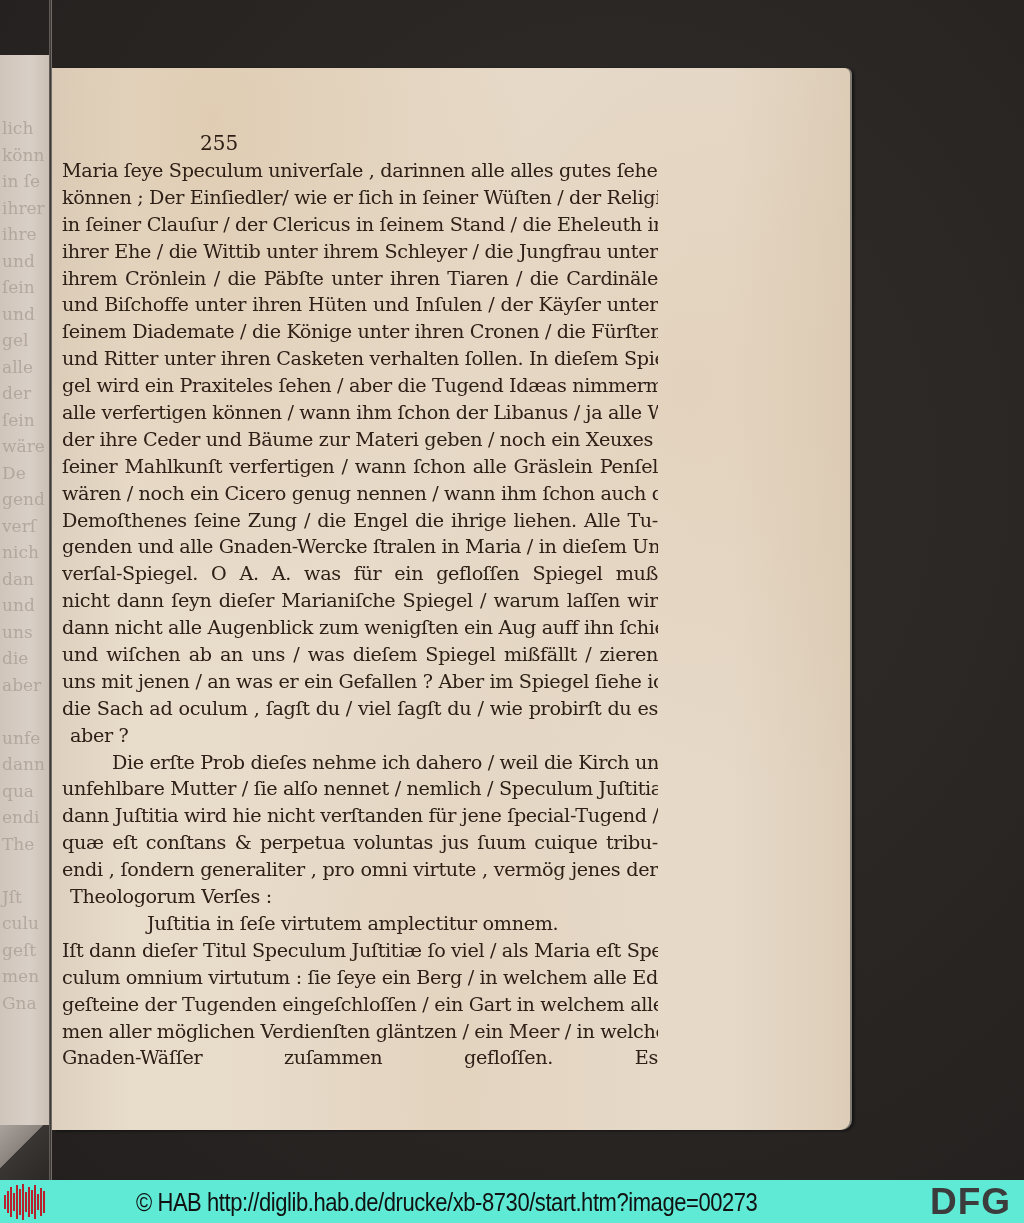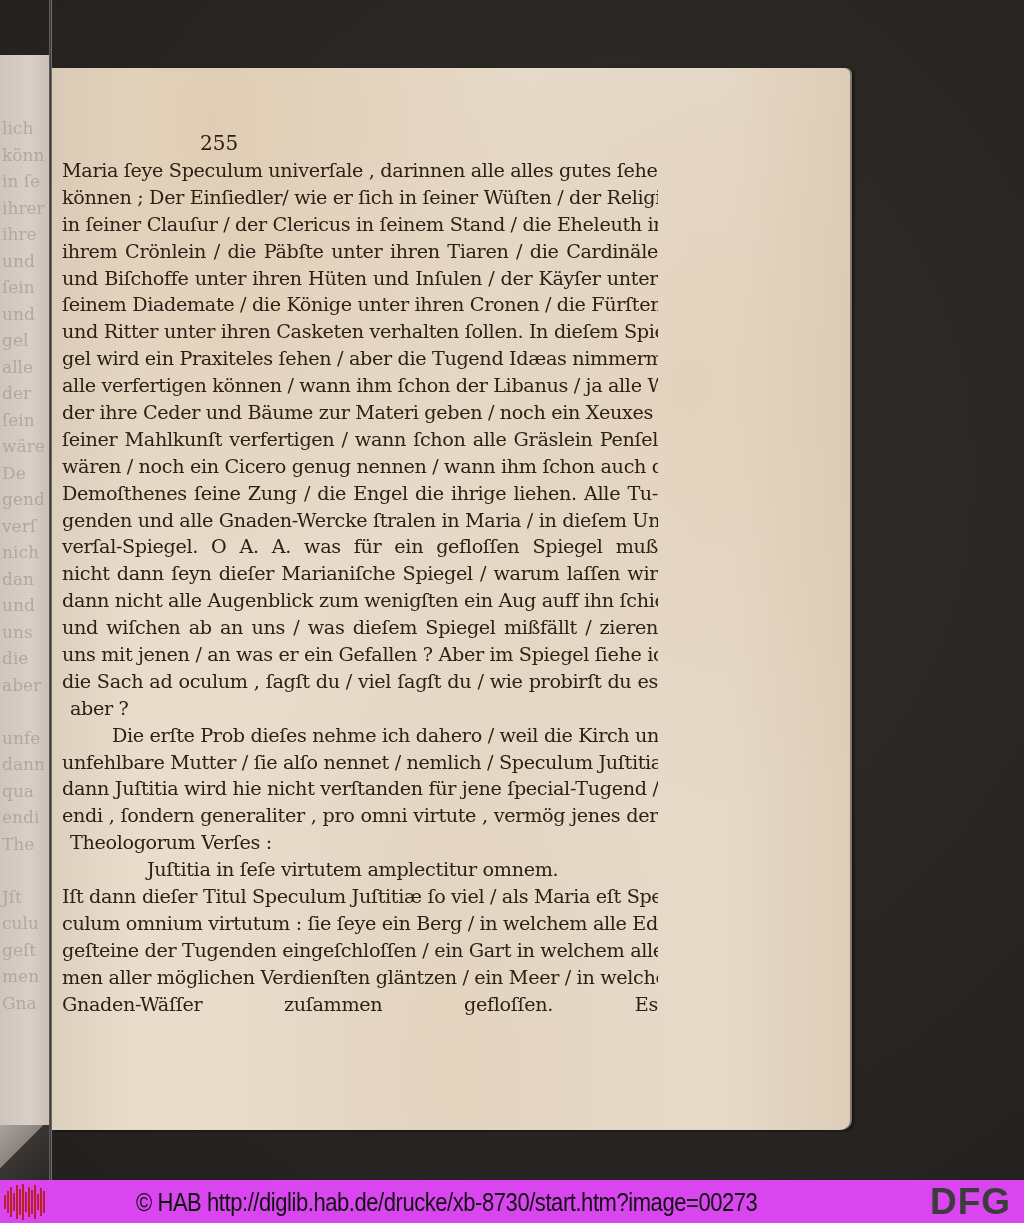--- a/index.html
+++ b/index.html
@@ -57,21 +57,21 @@
     }
     .line {
       display: block; white-space: nowrap; text-align: justify;
       text-align-last: justify; height: 26.9px; overflow: hidden;
     }
     .line.last { text-align-last: left; margin-left: 8px; }
     .line.indent { padding-left: 50px; }
     .line.verse { padding-left: 85px; text-align-last: left; }
     .footer-bar {
       position: absolute; left: 0; top: 1180px; width: 1024px; height: 43px;
-      background: #d946ef;
+      background: #5eead4;
       display: flex; align-items: center;
     }
     .hab-logo {
       position: absolute; left: 4px; top: 4px; width: 44px; height: 36px;
       display: flex; align-items: center; gap: 1px;
     }
     .hab-logo span { display: block; width: 2px; background: #b8202b; }
     .footer-text {
       position: absolute; left: 136px; top: 6px; height: 32px;
       font-family: "Liberation Sans", sans-serif; font-size: 25px; line-height: 32px;
@@ -130,20 +130,21 @@
 <div class="clamp-line"></div>
 
 <div class="page">
   <div class="running-head">
     <span class="pn">255</span>
   </div>
   <div class="text-block" id="text-block">
       <span class="line">Maria ſeye Speculum univerſale ,  darinnen alle alles gutes ſehen</span>
       <span class="line">können ;  Der Einſiedler/ wie er ſich in ſeiner Wüſten / der Religios</span>
       <span class="line">in ſeiner Clauſur /  der Clericus in ſeinem Stand /  die Eheleuth in</span>
+      <span class="line">ihrer Ehe /  die Wittib unter ihrem Schleyer /  die Jungfrau unter</span>
       <span class="line">ihrem Crönlein /  die Päbſte unter ihren Tiaren /  die Cardinäle</span>
       <span class="line">und Biſchoffe unter ihren Hüten und Inſulen /  der Käyſer unter</span>
       <span class="line">ſeinem Diademate /  die Könige unter ihren Cronen /  die Fürſten</span>
       <span class="line">und Ritter unter ihren Casketen verhalten ſollen.   In dieſem Spie-</span>
       <span class="line">gel wird ein Praxiteles ſehen /  aber die Tugend Idæas nimmermehr</span>
       <span class="line">alle verfertigen können /  wann ihm ſchon der Libanus / ja alle Wäl-</span>
       <span class="line">der ihre Ceder und Bäume zur Materi geben /  noch ein Xeuxes mit</span>
       <span class="line">ſeiner Mahlkunſt verfertigen /  wann ſchon alle Gräslein Penſel</span>
       <span class="line">wären /  noch ein Cicero genug nennen /  wann ihm ſchon auch der</span>
       <span class="line">Demoſthenes ſeine Zung /  die Engel die ihrige liehen.   Alle Tu-</span>
@@ -151,20 +152,21 @@
       <span class="line">verſal-Spiegel.   O A. A.  was für ein gefloſſen Spiegel muß</span>
       <span class="line">nicht dann ſeyn dieſer Marianiſche Spiegel /  warum laſſen wir</span>
       <span class="line">dann nicht alle Augenblick zum wenigſten ein Aug auff ihn ſchieſſen</span>
       <span class="line">und wiſchen ab an uns /  was dieſem Spiegel mißfällt /  zieren</span>
       <span class="line">uns mit jenen /  an was er ein Gefallen ?  Aber im Spiegel ſiehe ich</span>
       <span class="line">die Sach ad oculum ,  ſagſt du /  viel ſagſt du /  wie probirſt du es</span>
       <span class="line last">aber ?</span>
       <span class="line indent">Die erſte Prob dieſes nehme ich dahero /  weil die Kirch unſer</span>
       <span class="line">unfehlbare Mutter /  ſie alſo nennet /  nemlich /  Speculum Juſtitiæ :</span>
       <span class="line">dann Juſtitia wird hie nicht verſtanden für jene ſpecial-Tugend /</span>
+      <span class="line">quæ eſt conſtans &amp; perpetua voluntas jus ſuum cuique tribu-</span>
       <span class="line">endi ,  ſondern generaliter ,  pro omni virtute ,  vermög jenes der</span>
       <span class="line last">Theologorum Verſes :</span>
       <span class="line verse">Juſtitia in ſeſe virtutem amplectitur omnem.</span>
       <span class="line">Iſt dann dieſer Titul Speculum Juſtitiæ ſo viel / als Maria eſt Spe-</span>
       <span class="line">culum omnium virtutum :  ſie ſeye ein Berg / in welchem alle Edel-</span>
       <span class="line">geſteine der Tugenden eingeſchloſſen / ein Gart in welchem alle Blu-</span>
       <span class="line">men aller möglichen Verdienſten gläntzen / ein Meer / in welchem alle</span>
       <span class="line">Gnaden-Wäſſer zuſammen gefloſſen.                       Es</span>
     </div>
 </div>

